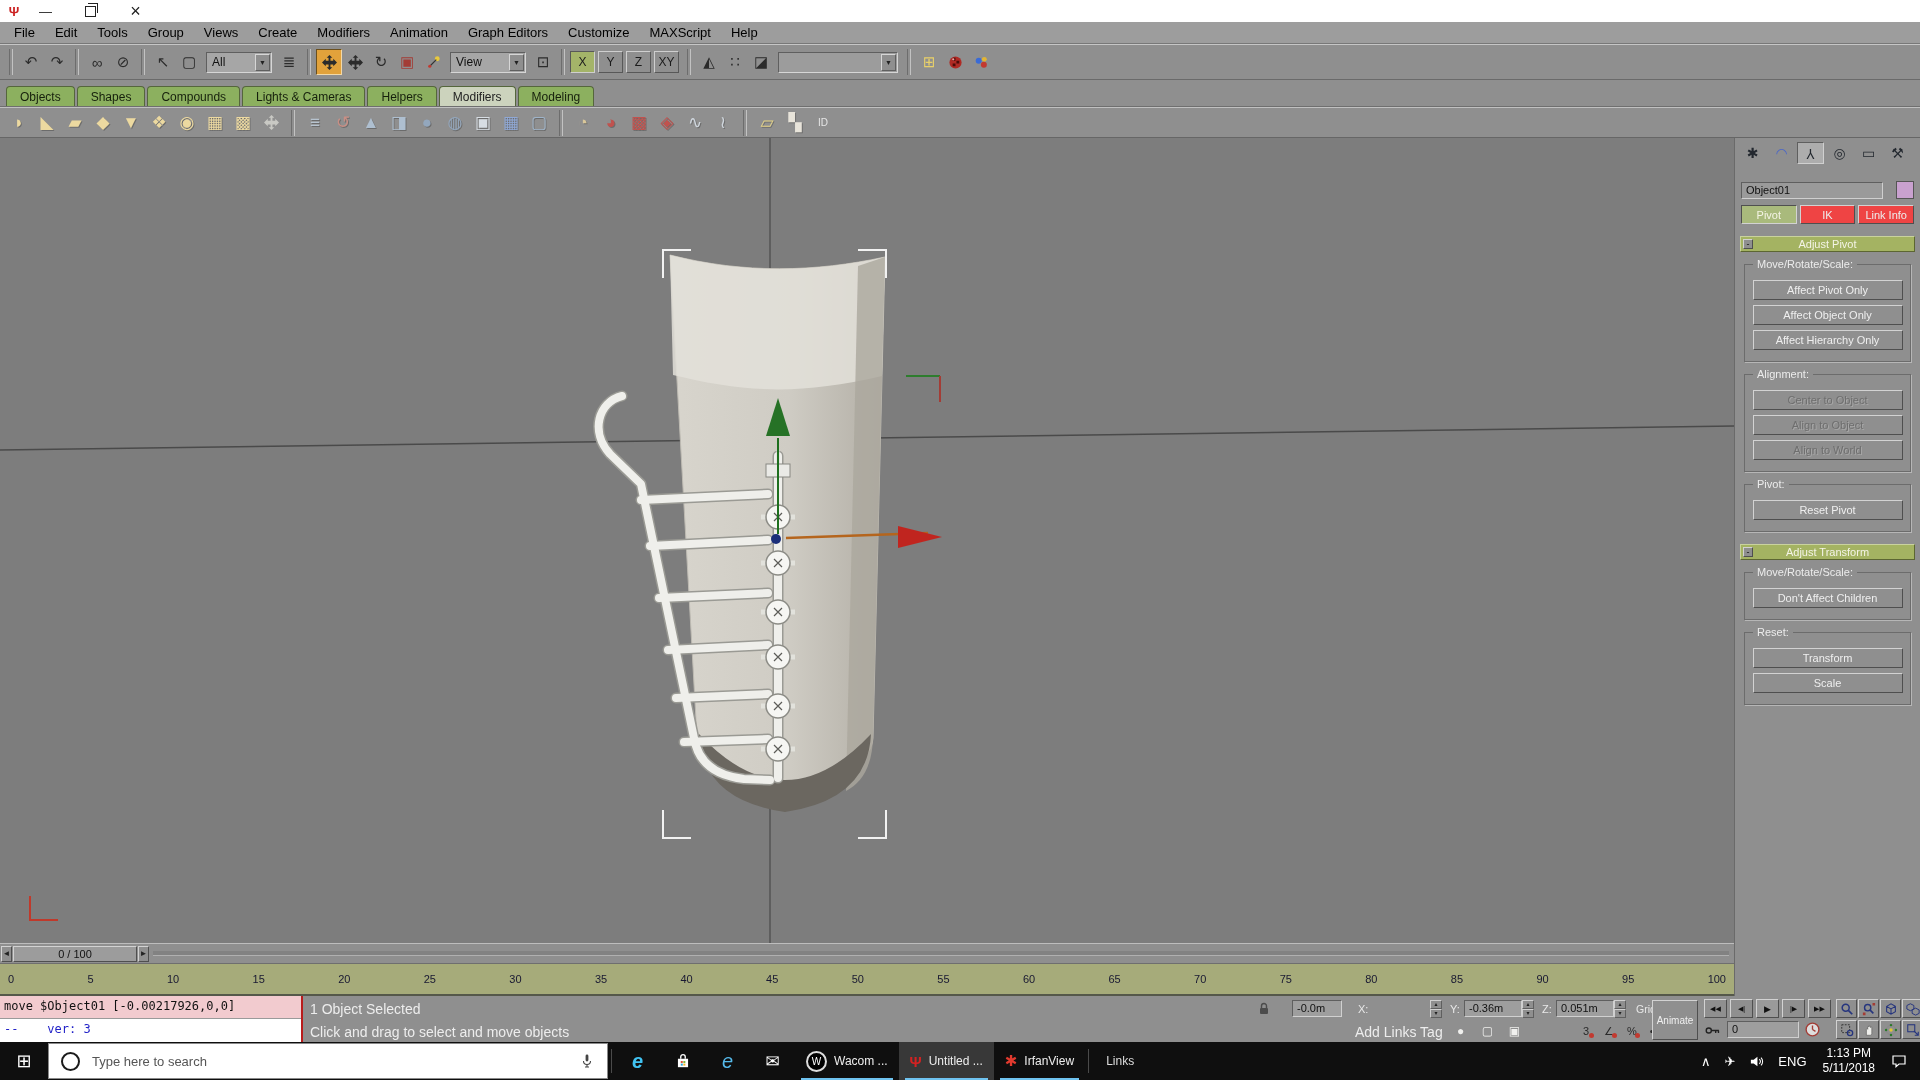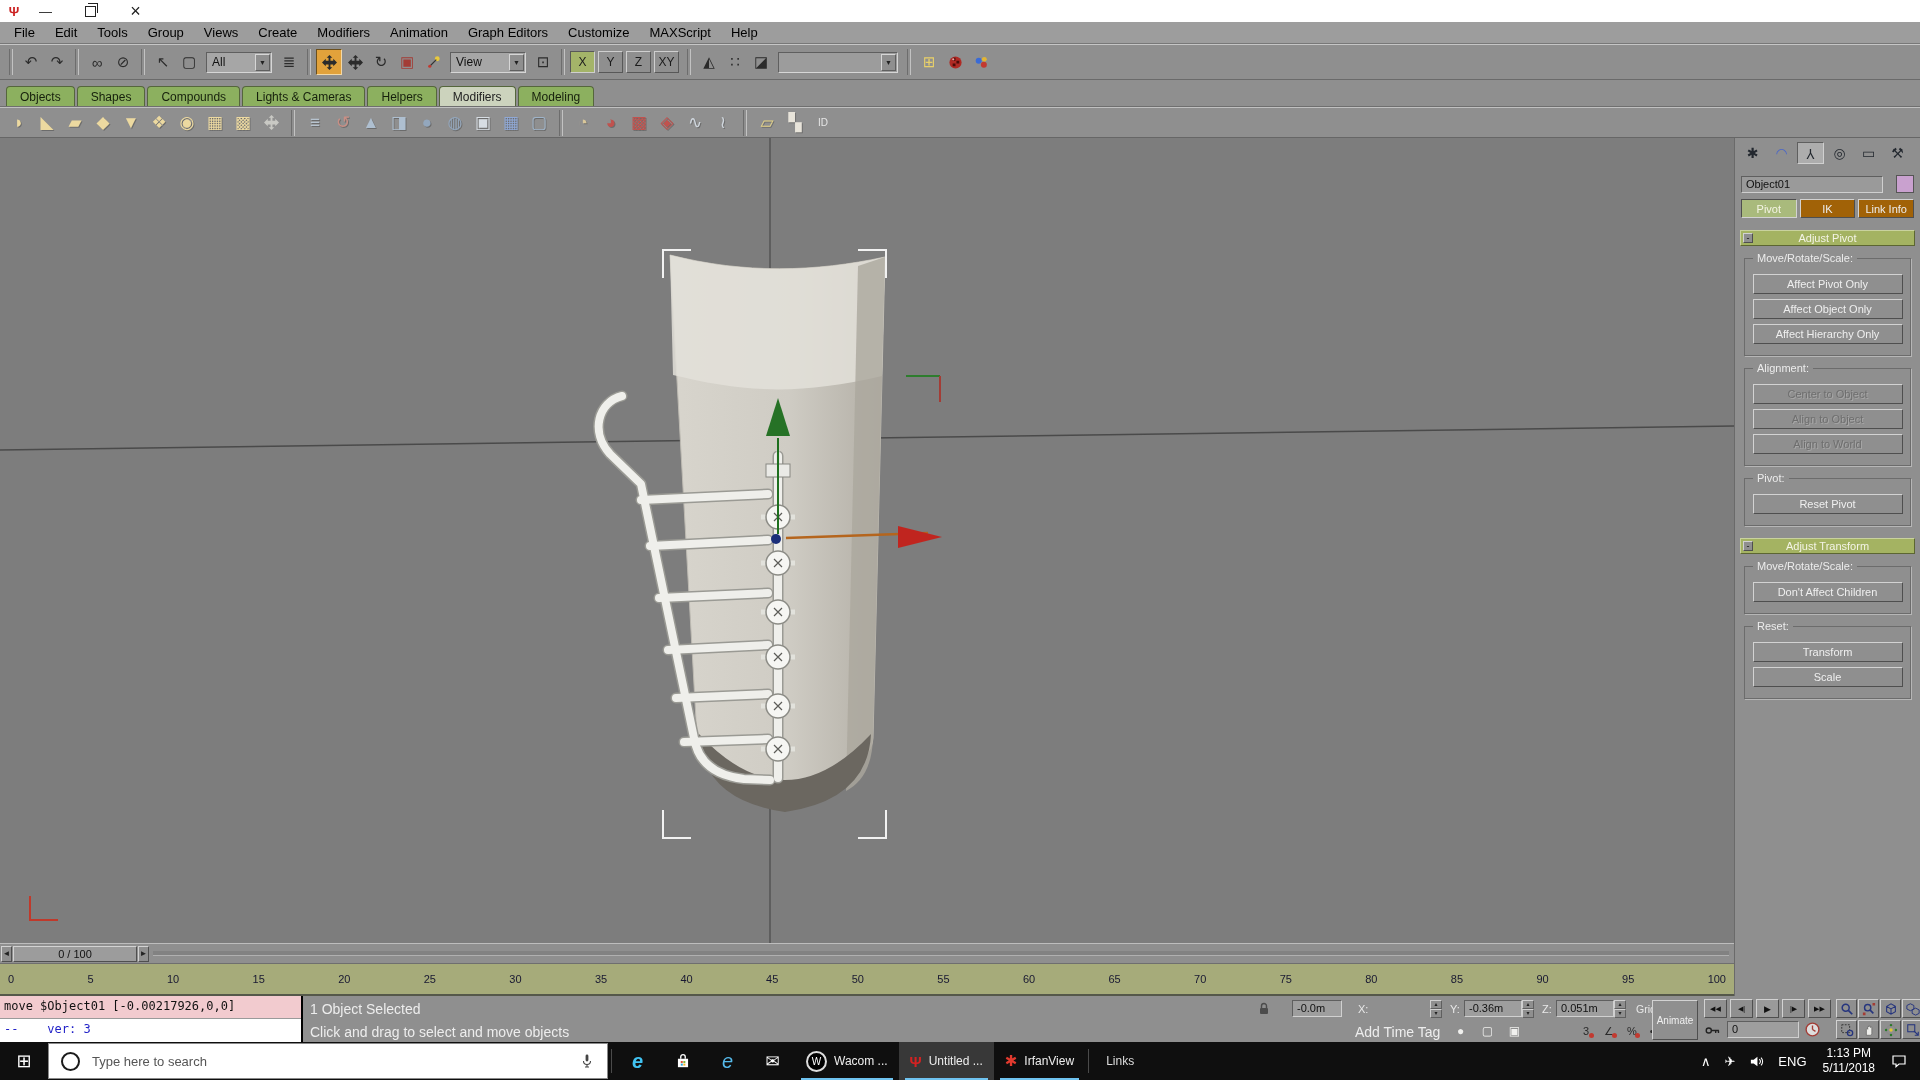--- a/index.html
+++ b/index.html
@@ -60,27 +60,27 @@
   #viewport{position:absolute;left:0;top:138px;width:1734px;height:805px;background:#7d7d7d;overflow:hidden;}
   #viewport svg{position:absolute;left:0;top:0;}
 
   
   #rightpanel{position:absolute;left:1734px;top:138px;width:186px;height:858px;background:#8f8f8f;
     border-left:1px solid #6a6a6a;box-sizing:border-box;font-size:11px;}
   .cmdtabs{display:flex;padding:4px 3px 2px 4px;gap:2px;}
   .cmdtab{width:27px;height:22px;display:flex;align-items:center;justify-content:center;
     font-size:14px;color:#23282f;}
   .cmdtab.act{background:#adadad;border:1px solid;border-color:#5f5f5f #d0d0d0 #d0d0d0 #5f5f5f;box-sizing:border-box;}
-  .namerow{display:flex;align-items:center;margin:9px 6px 0;gap:13px;}
+  .namerow{display:flex;align-items:center;margin:15px 6px 0;gap:13px;}
   .namefield{flex:1;height:17px;background:#9a9a9a;border:1px solid;border-color:#5f5f5f #cfcfcf #cfcfcf #5f5f5f;
     font-size:11px;color:#111;padding:1px 4px;box-sizing:border-box;}
   .swatch{width:16px;height:16px;border:1px solid #555;}
   .subtabs{display:flex;margin:6px 6px 0;gap:3px;}
   .subtab{flex:1;height:19px;display:flex;align-items:center;justify-content:center;
-    border:1px solid;border-color:#d2d2d2 #4f4f4f #4f4f4f #d2d2d2;background:#a16207;color:#ededed;font-size:11px;box-sizing:border-box;}
+    border:1px solid;border-color:#d2d2d2 #4f4f4f #4f4f4f #d2d2d2;background:#ef4444;color:#ededed;font-size:11px;box-sizing:border-box;}
   .subtab.act{background:#a9ba7c;border-color:#4f4f4f #d2d2d2 #d2d2d2 #4f4f4f;color:#f4f4e4;}
   .rollout{margin:12px 5px 0;}
   .rhead{height:16px;background:#a4b362;border:1px solid;border-color:#c9d29e #5c6632 #5c6632 #c9d29e;
     display:flex;align-items:center;justify-content:center;position:relative;color:#f4f4e6;font-size:11px;box-sizing:border-box;}
   .rminus{position:absolute;left:2px;top:2px;width:10px;height:10px;background:#8f8f8f;
     border:1px solid;border-color:#d2d2d2 #4f4f4f #4f4f4f #d2d2d2;font-size:9px;line-height:8px;text-align:center;color:#111;box-sizing:border-box;}
   .gbox{border:1px solid #6c6c6c;box-shadow:1px 1px 0 rgba(255,255,255,.35);margin:12px 4px 0;
     padding:10px 4px 6px;position:relative;}
   .glabel{position:absolute;top:-7px;left:8px;background:#8f8f8f;padding:0 4px;color:#ececec;font-size:11px;}
   .pbtnU{display:block;width:150px;margin:5px auto;height:20px;background:#8f8f8f;
@@ -96,21 +96,21 @@
   .shandle{width:124px;height:16px;background:#9c9c9c;border:1px solid;border-color:#d2d2d2 #4f4f4f #4f4f4f #d2d2d2;
     font-size:11px;color:#111;display:flex;align-items:center;justify-content:center;margin:0 1px;box-sizing:border-box;flex:none;}
   .strack{flex:1;height:4px;background:#828282;border-bottom:1px solid #b0b0b0;margin:0 4px;}
   #rulerrow{position:absolute;left:0;top:963px;width:1734px;height:33px;background:#a6ab7a;
     border-top:1px solid #6f6f6f;border-bottom:2px solid #55584a;box-sizing:border-box;
     display:flex;justify-content:space-between;align-items:center;padding:0 8px;}
   .tick{font-size:11px;color:#181832;}
 
   
   #statusbar{position:absolute;left:0;top:996px;width:1920px;height:46px;background:#8f8f8f;}
-  .listener{position:absolute;left:0;top:0;width:303px;height:58px;border-right:2px solid #000000;box-sizing:border-box;}
+  .listener{position:absolute;left:0;top:0;width:303px;height:58px;border-right:2px solid #b91c1c;box-sizing:border-box;}
   .l1{height:23px;background:#f2cbcf;border-bottom:1px solid #9a9a9a;font-family:"DejaVu Sans Mono",monospace;
     font-size:12px;color:#111;padding:3px 4px 0;white-space:pre;overflow:hidden;box-sizing:border-box;}
   .l2{height:23px;background:#ffffff;font-family:"DejaVu Sans Mono",monospace;font-size:12px;color:#2323c8;
     padding:3px 4px 0;white-space:pre;overflow:hidden;box-sizing:border-box;}
   .stxt{position:absolute;font-size:14px;color:#ededed;}
   .clabel{position:absolute;font-size:11px;color:#e8e8e8;top:7px;}
   .cfield{position:absolute;top:4px;height:17px;background:#9e9e9e;border:1px solid;
     border-color:#5f5f5f #d0d0d0 #d0d0d0 #5f5f5f;font-size:11px;color:#111;padding:1px 4px;box-sizing:border-box;}
   .spin{position:absolute;top:4px;width:12px;height:17px;display:flex;flex-direction:column;}
   .spin b{flex:1;font-size:6px;line-height:7px;text-align:center;color:#222;background:#8f8f8f;
@@ -695,21 +695,21 @@
     <span class="tick">100</span>
   </div>
 
 <div id="statusbar">
   <div class="listener">
     <div class="l1">move $Object01 [-0.00217926,0,0]</div>
     <div class="l2">--    ver: 3</div>
   </div>
   <span class="stxt" style="left:310px;top:5px;">1 Object Selected</span>
   <span class="stxt" style="left:310px;top:28px;">Click and drag to select and move objects</span>
-  <span class="stxt" style="left:1355px;top:28px;">Add Time Tag</span>
+  <span class="stxt" style="left:1355px;top:28px;">Add Links Tag</span>
 
   <svg class="abs" style="left:1256px;top:5px;width:16px;height:16px;">
       <use href="#i-lock"></use>
     </svg>
   <span class="abs" style="left:1322px;top:4px;width:18px;height:17px;border:1px solid;border-color:#d0d0d0 #5f5f5f #5f5f5f #d0d0d0;display:flex;align-items:center;justify-content:center;font-size:9px;color:#222;box-sizing:border-box;">○</span>
 
   <span class="clabel" style="left:1358px;">X:</span>
   <span class="cfield" style="left:1292px;width:50px;">-0.0m</span>
   <span class="spin" style="left:1430px;">
       <b>▴</b>

